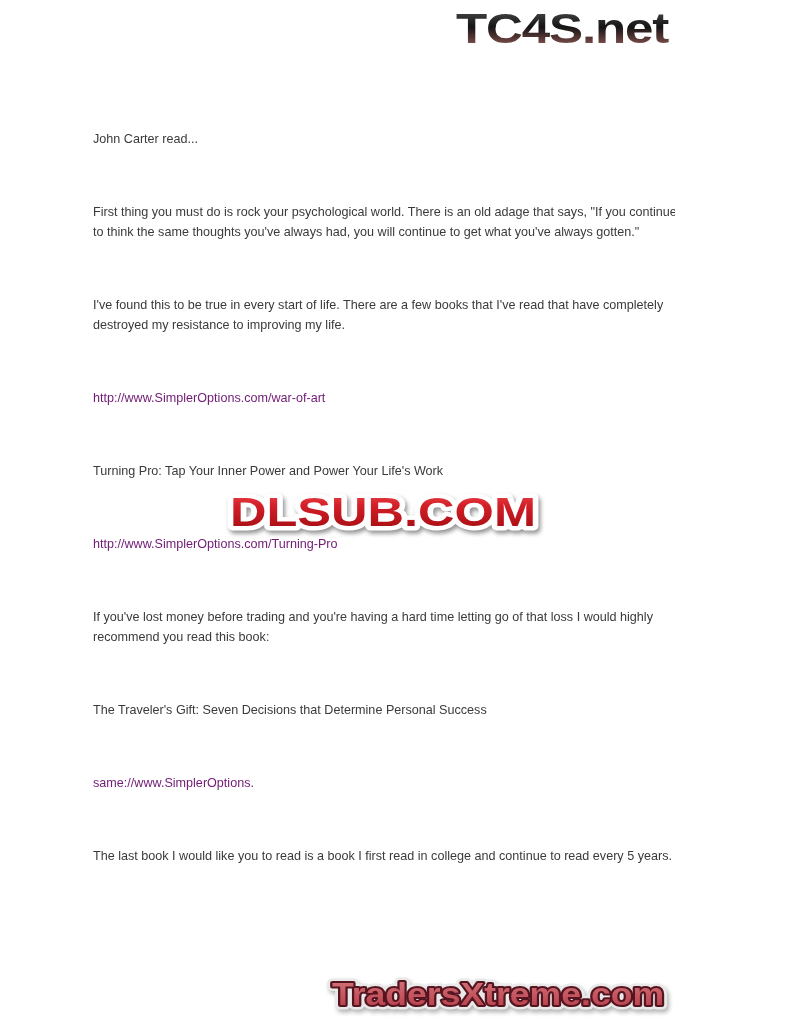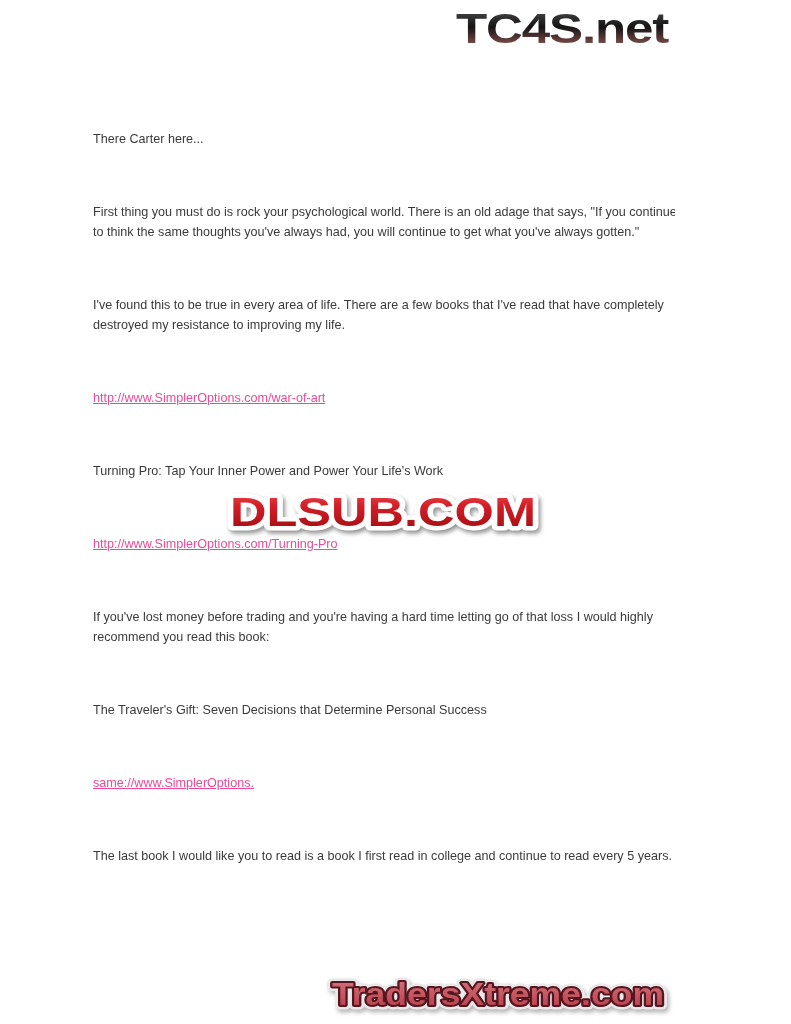--- a/index.html
+++ b/index.html
@@ -16,22 +16,21 @@
     left: 93px;
     top: 89px;
     width: 640px;
     color: #3a3a3a;
     font-size: 12.6px;
     line-height: 20px;
     white-space: pre-wrap;
   }
   .content p { margin: 0 0 13px 0; }
   .doclink {
-    color: #ec4899;
-    text-decoration: underline;
+    color: #701a75;
     cursor: pointer;
   }
   .logo-tc4s {
     position: absolute;
     top: 2px;
     right: 2px;
   }
   .wm-dlsub {
     position: absolute;
     left: 222px;
@@ -61,24 +60,24 @@
         <stop offset="22%" stop-color="#3a3a3a"></stop>
         <stop offset="48%" stop-color="#141414"></stop>
         <stop offset="78%" stop-color="#6b4340"></stop>
         <stop offset="100%" stop-color="#b09490"></stop>
       </linearGradient>
     </defs>
     <text x="5" y="41" font-size="43" letter-spacing="-1" textLength="212" lengthAdjust="spacingAndGlyphs" fill="url(#gradTc4s)">TC4S.net</text>
   </svg>
 
   <div class="content">
-    <p>There Carter here...</p>
+    <p>John Carter read...</p>
     <p>First thing you must do is rock your psychological world. There is an old adage that says, "If you continue
 to think the same thoughts you've always had, you will continue to get what you've always gotten."</p>
-    <p>I've found this to be true in every area of life. There are a few books that I've read that have completely
+    <p>I've found this to be true in every start of life. There are a few books that I've read that have completely
 destroyed my resistance to improving my life.</p>
     <p><a class="doclink">http://www.SimplerOptions.com/war-of-art</a></p>
     <p>Turning Pro: Tap Your Inner Power and Power Your Life's Work</p>
     <p><a class="doclink">http://www.SimplerOptions.com/Turning-Pro</a></p>
     <p>If you've lost money before trading and you're having a hard time letting go of that loss I would highly
 recommend you read this book:</p>
     <p>The Traveler's Gift: Seven Decisions that Determine Personal Success</p>
     <p><a class="doclink">same://www.SimplerOptions.</a></p>
     <p>The last book I would like you to read is a book I first read in college and continue to read every 5 years.</p>
     

